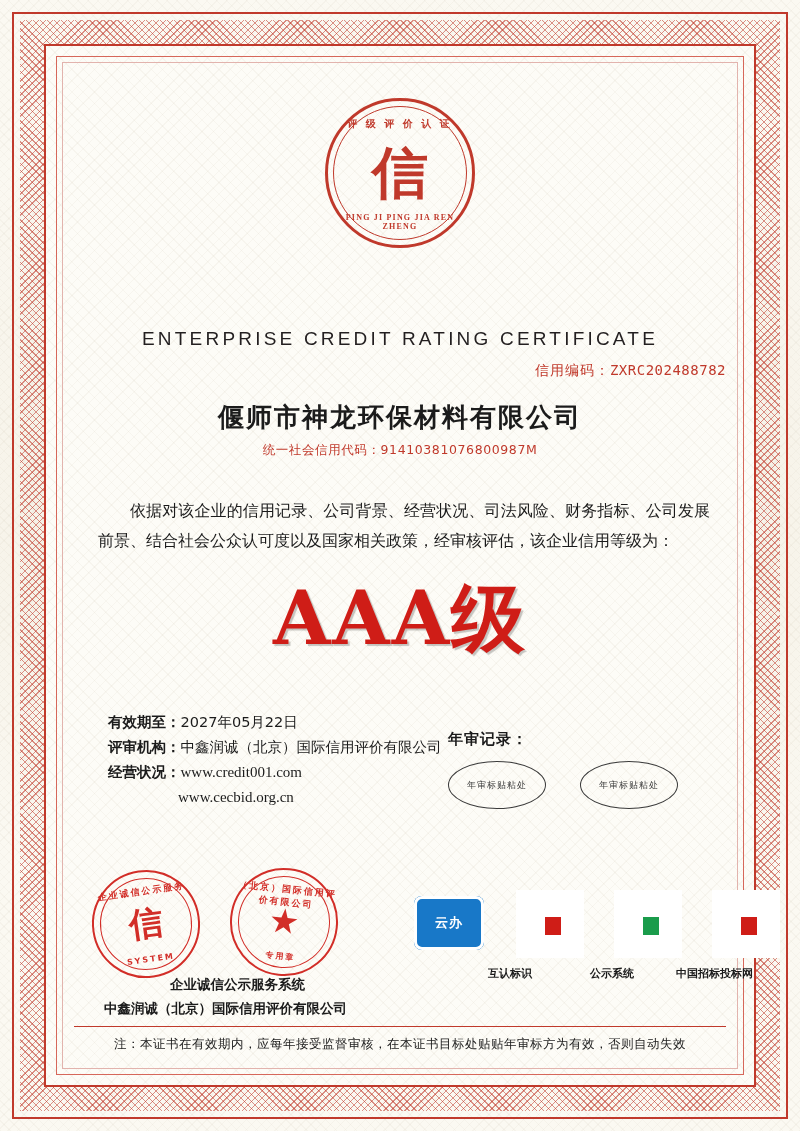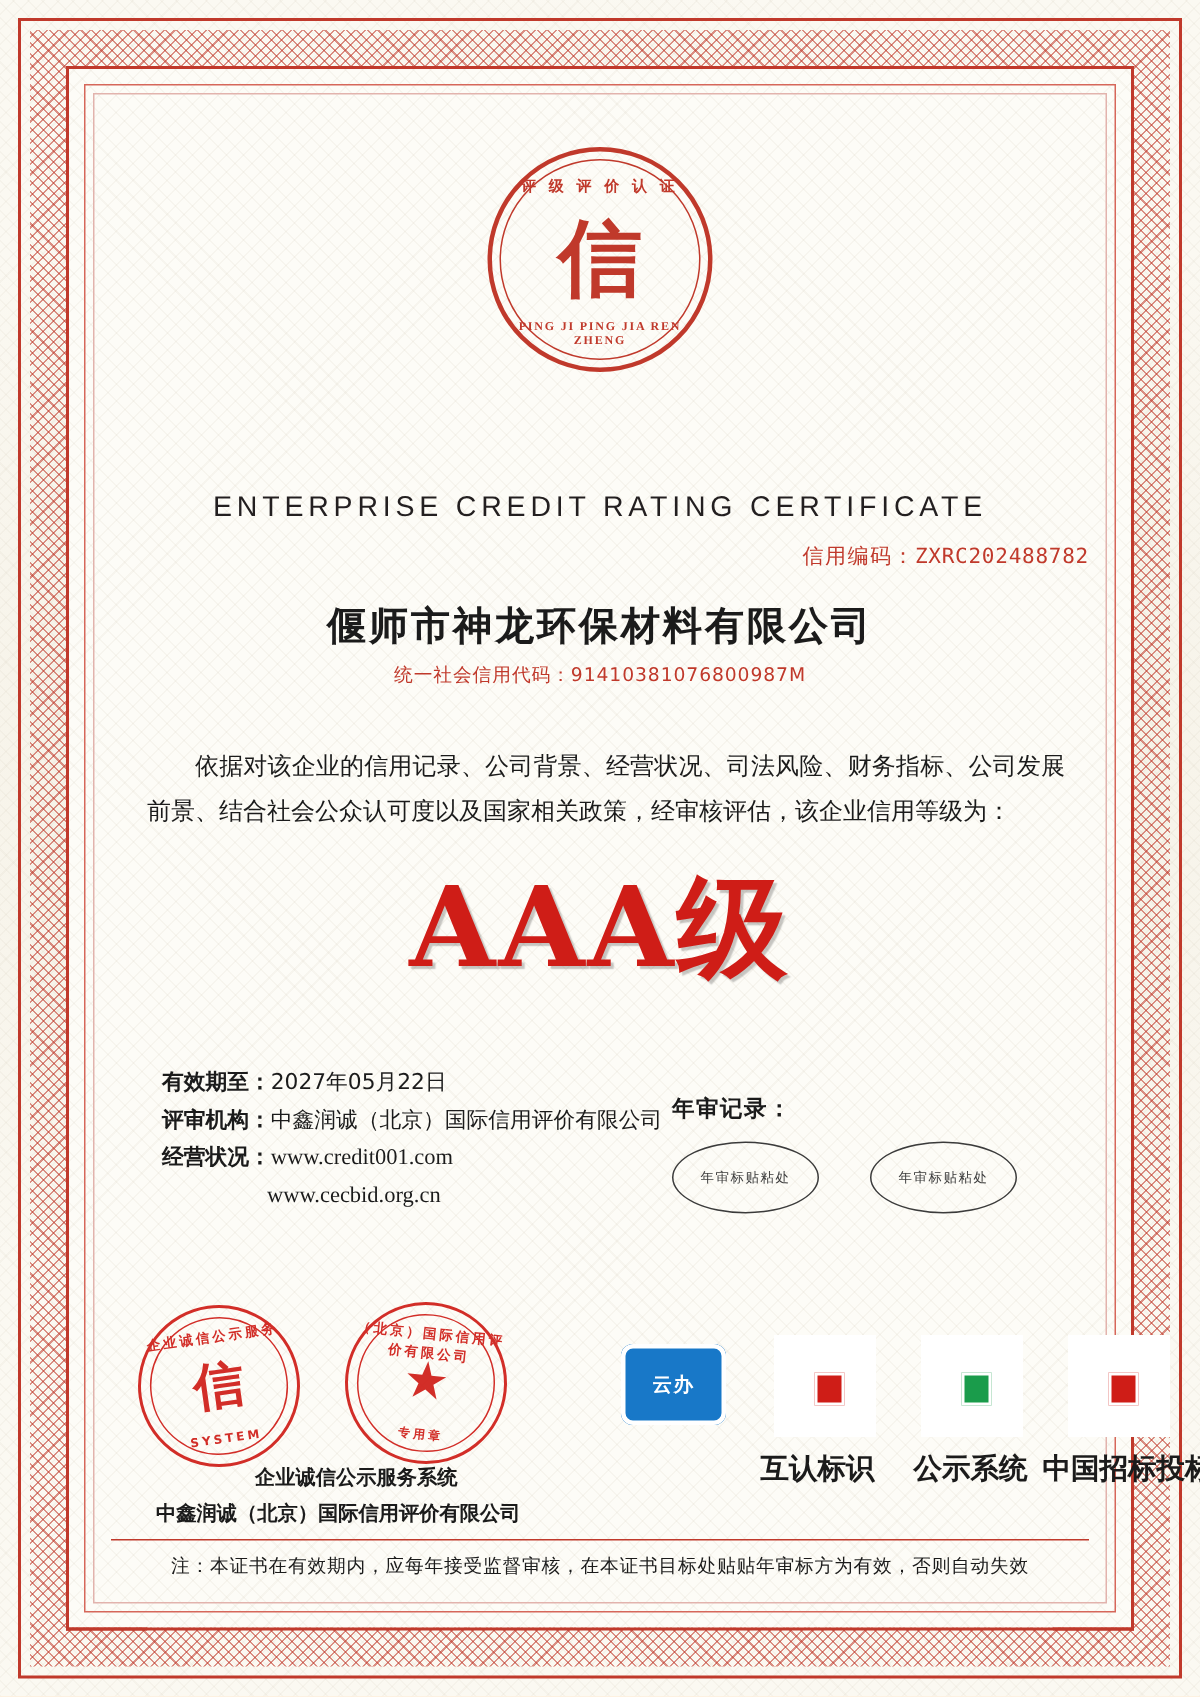--- a/index.html
+++ b/index.html
@@ -386,26 +386,25 @@
   }
   .qr-green::after { background: #1a9c4b; }
   .qr-red::after { background: #cf1d17; }
   .qr-1 { left: 432px; }
   .qr-2 { left: 530px; }
   .qr-3 { left: 628px; }
 
   .qr-cap {
     position: absolute;
     top: 106px;
-    font-size: 19px;
+    font-size: 11px;
     font-weight: bold;
     color: #1b1b1b;
     font-family: "DejaVu Sans", sans-serif;
     white-space: nowrap;
-    margin-left: 19px;
   }
   .qr-cap-1 { left: 404px; }
   .qr-cap-2 { left: 506px; }
   .qr-cap-3 { left: 592px; }
 
   
   .footer-note {
     position: absolute;
     left: 8px; right: 8px;
     bottom: 8px;

